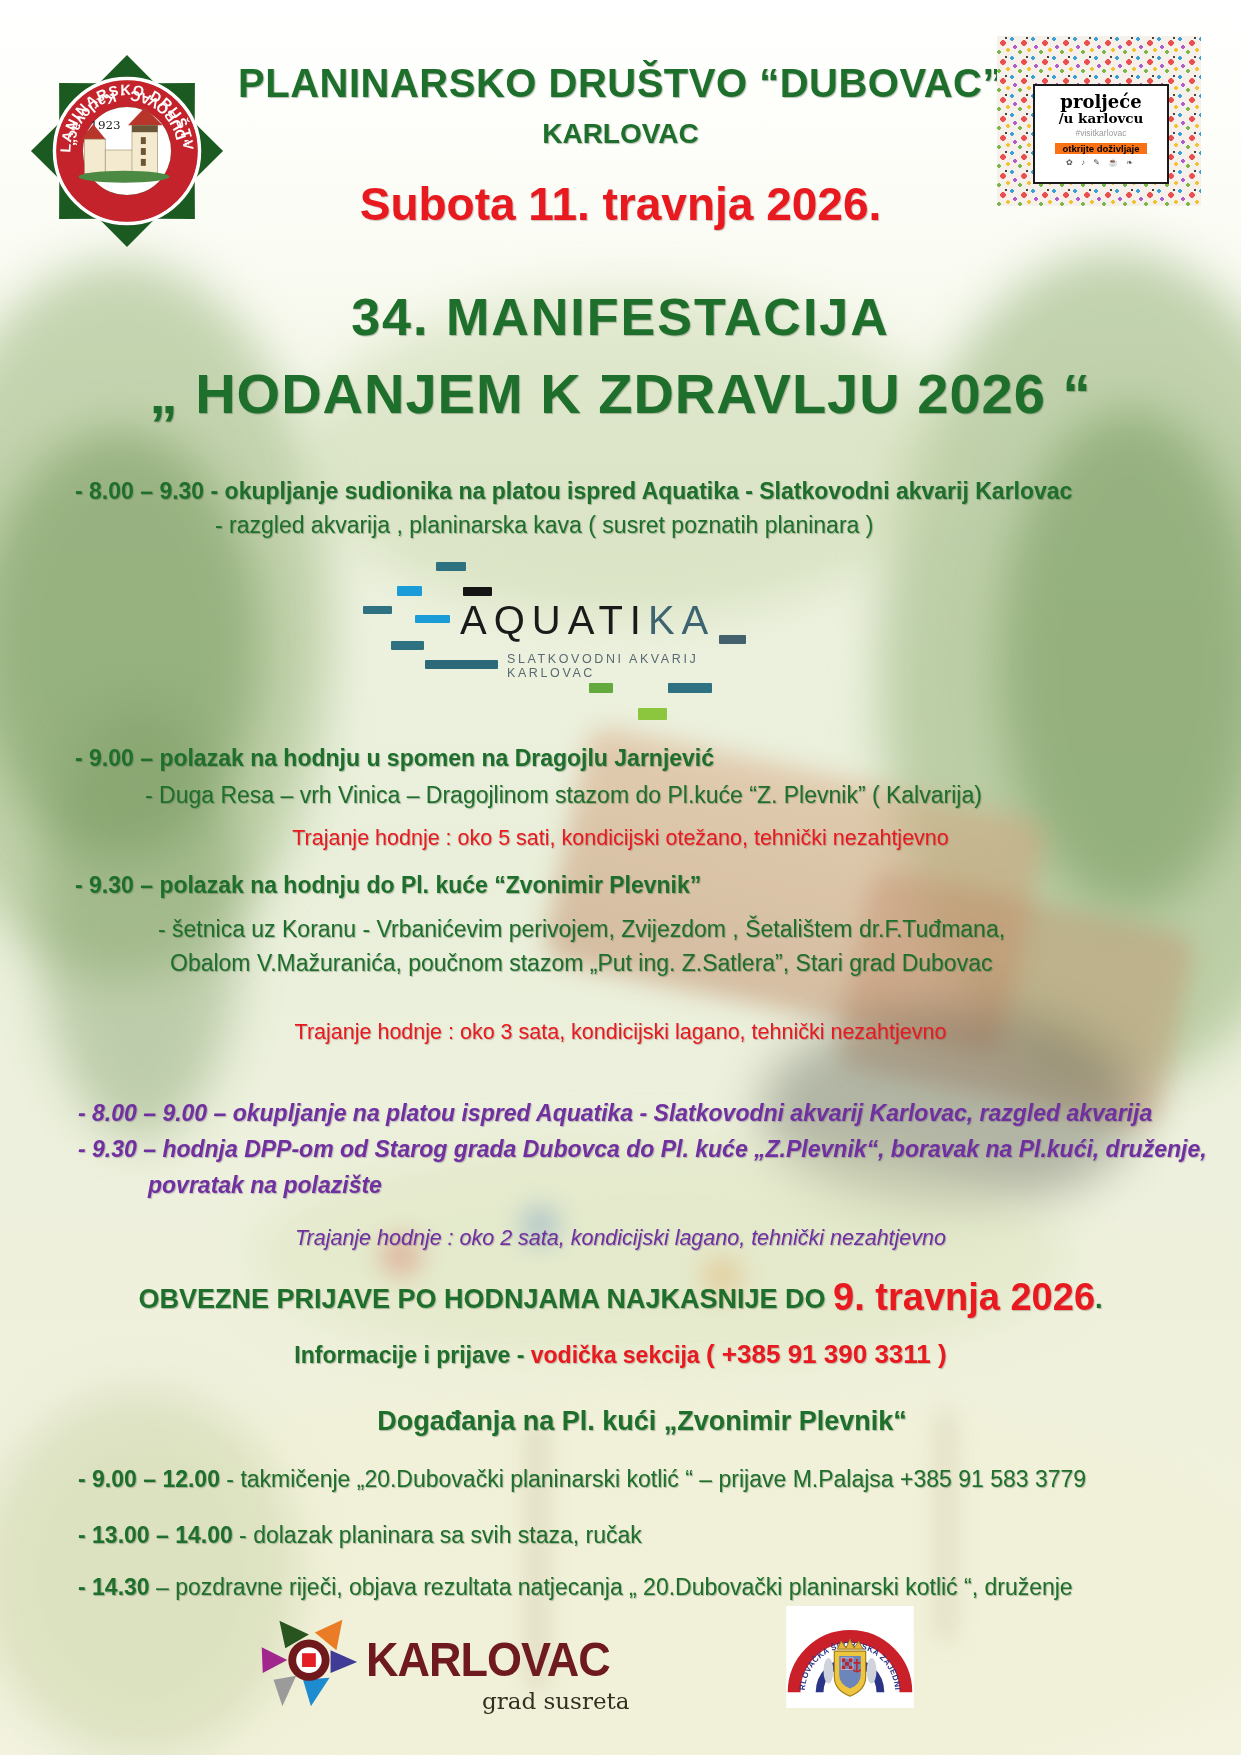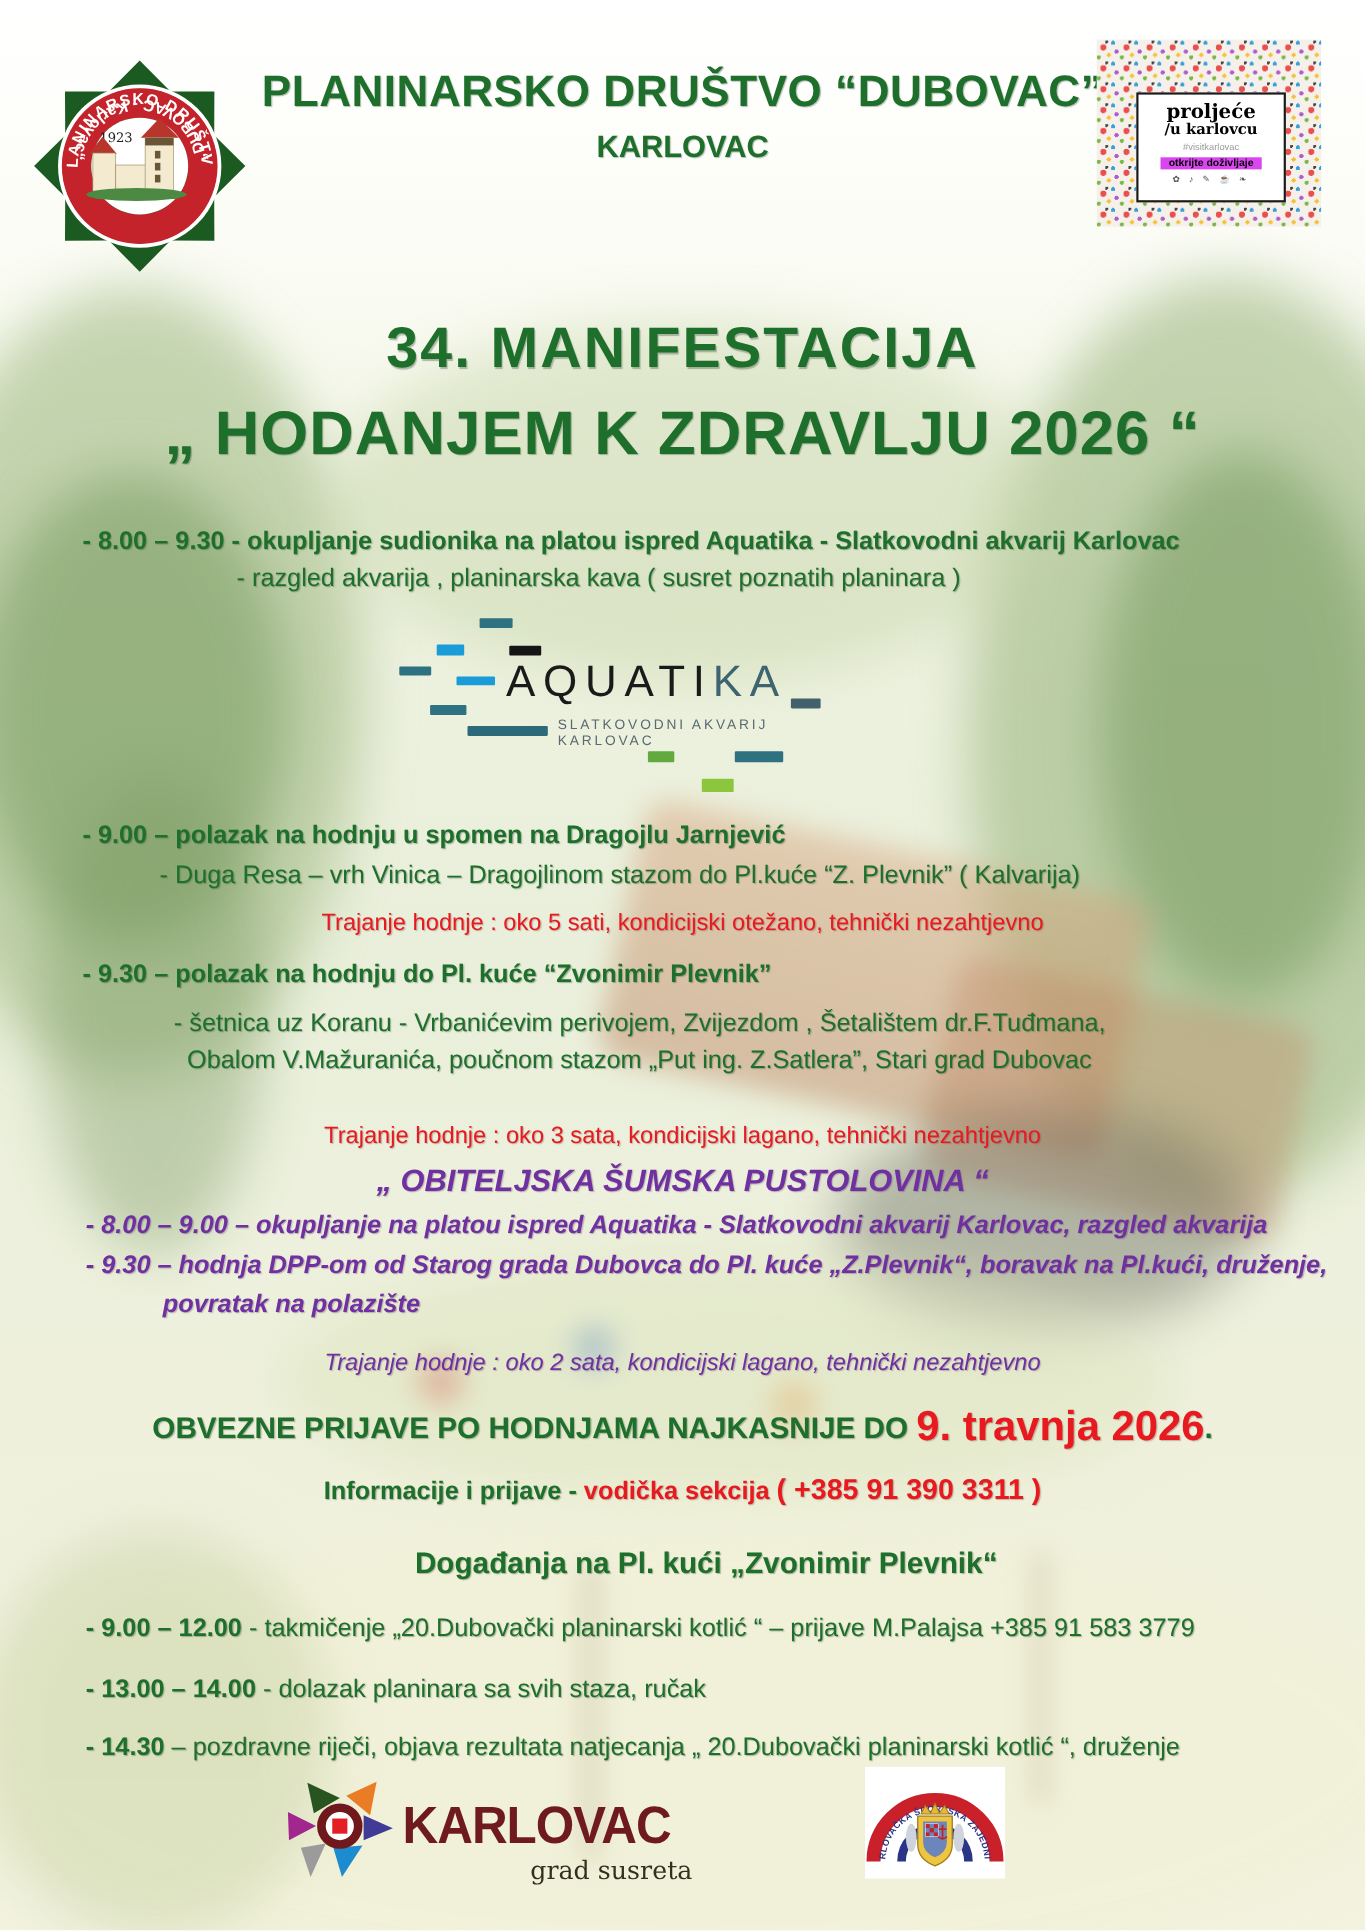--- a/index.html
+++ b/index.html
@@ -50,21 +50,21 @@
       radial-gradient(circle 2px at 15px 3px,#3aa0d8 90%,transparent 100%),
       radial-gradient(circle 2px at 11px 14px,#f2c230 90%,transparent 100%),
       radial-gradient(circle 2px at 2px 16px,#7ab648 90%,transparent 100%),
       radial-gradient(circle 2px at 18px 11px,#b05ccc 90%,transparent 100%),
       radial-gradient(circle 1.5px at 9px 2px,#444 90%,transparent 100%);
     background-size:21px 19px;}
   #promo-box{position:absolute;left:36px;top:48px;width:132px;height:96px;background:#fff;border:2px solid #1a1a1a;text-align:center;}
   #promo-box .t1{font-family:"DejaVu Serif",serif;font-weight:bold;font-size:18px;margin-top:5px;}
   #promo-box .t2{font-family:"DejaVu Serif",serif;font-weight:bold;font-size:13.5px;margin-top:-2px;}
   #promo-box .t3{font-size:8.5px;color:#9a9a9a;margin-top:2px;}
-  #promo-box .t4{display:inline-block;font-size:9.5px;font-weight:bold;background:#d946ef;padding:0 7px;margin-top:3px;}
+  #promo-box .t4{display:inline-block;font-size:9.5px;font-weight:bold;background:#f97316;padding:0 7px;margin-top:3px;}
   #promo-box .t5{font-size:8px;color:#555;letter-spacing:3px;margin-top:2px;}
 
   
   #karlovac-logo{position:absolute;left:246px;top:1614px;z-index:2;}
   #karlovac-word{position:absolute;left:366px;top:1634px;font-size:45px;font-weight:bold;letter-spacing:-1px;color:#6f1a1f;z-index:2;transform:scaleY(1.06);}
   #karlovac-tag{position:absolute;left:482px;top:1688px;font-family:"DejaVu Serif",serif;font-size:23px;color:#33301f;z-index:2;}
   #ksz{position:absolute;left:786px;top:1606px;z-index:2;}
   #club-logo{position:absolute;left:28px;top:52px;z-index:3;}
 </style>
 </head>
@@ -128,20 +128,21 @@
   <div id="promo">
     <div id="promo-box">
       <div class="t1">proljeće</div>
       <div class="t2">/u karlovcu</div>
       <div class="t3">#visitkarlovac</div>
       <div class="t4">otkrijte doživljaje</div>
       <div class="t5">✿ ♪ ✎ ☕ ❧</div>
     </div>
   </div>
 
+  <div class="line red bold date1 center" style="top:178px;">Subota 11. travnja 2026.</div>
   <div class="line green bold manif center" style="top:288px;">34. MANIFESTACIJA</div>
   <div class="line green bold evname center" style="top:362px;">„ HODANJEM K ZDRAVLJU 2026 “</div>
 
   <div class="line green bold" style="left:75px;top:478px;">- 8.00 – 9.30 - okupljanje sudionika na platou ispred Aquatika - Slatkovodni akvarij Karlovac</div>
   <div class="line green" style="left:215px;top:512px;">-  razgled akvarija , planinarska kava ( susret poznatih planinara )</div>
 
   <div id="aquatika">
     <div class="aqbar" style="left:81px;top:12px;width:30px;height:9px;background:#2e7180;"></div>
     <div class="aqbar" style="left:42px;top:36px;width:25px;height:10px;background:#1a9cd8;"></div>
     <div class="aqbar" style="left:108px;top:37px;width:29px;height:9px;background:#151515;"></div>
@@ -159,21 +160,20 @@
 
   <div class="line green bold" style="left:75px;top:745px;">- 9.00 – polazak na hodnju u spomen na Dragojlu Jarnjević</div>
   <div class="line green" style="left:145px;top:782px;">- Duga Resa – vrh Vinica – Dragojlinom stazom do Pl.kuće “Z. Plevnik” ( Kalvarija)</div>
   <div class="line red traj center" style="top:826px;">Trajanje hodnje : oko 5 sati, kondicijski otežano, tehnički nezahtjevno</div>
 
   <div class="line green bold" style="left:75px;top:872px;">- 9.30 – polazak na hodnju do Pl. kuće “Zvonimir Plevnik”</div>
   <div class="line green" style="left:158px;top:916px;">- šetnica uz Koranu - Vrbanićevim perivojem, Zvijezdom , Šetalištem dr.F.Tuđmana,</div>
   <div class="line green" style="left:170px;top:950px;">Obalom V.Mažuranića, poučnom stazom „Put ing. Z.Satlera”, Stari grad Dubovac</div>
   <div class="line red traj center" style="top:1020px;">Trajanje hodnje : oko 3 sata, kondicijski lagano, tehnički nezahtjevno</div>
 
-  <div class="line purple bold ital famtitle center" style="top:1058px;">„ OBITELJSKA ŠUMSKA PUSTOLOVINA “</div>
   <div class="line purple bold ital fam" style="left:78px;top:1100px;">-  8.00 – 9.00  – okupljanje na platou ispred Aquatika - Slatkovodni akvarij Karlovac, razgled akvarija</div>
   <div class="line purple bold ital fam" style="left:78px;top:1136px;">-  9.30 – hodnja DPP-om od Starog grada Dubovca do Pl. kuće „Z.Plevnik“, boravak na Pl.kući, druženje,</div>
   <div class="line purple bold ital fam" style="left:148px;top:1172px;">povratak na polazište</div>
   <div class="line purple ital traj center" style="top:1226px;">Trajanje hodnje : oko 2 sata, kondicijski lagano, tehnički nezahtjevno</div>
 
   <div class="line center" style="top:1276px;">
     <span class="green bold obv">OBVEZNE PRIJAVE PO HODNJAMA NAJKASNIJE DO </span><span class="red bold obvdate">9. travnja 2026</span><span class="green bold obv">.</span>
   </div>
   <div class="line center" style="top:1340px;">
     <span class="green bold info">Informacije i prijave - </span><span class="red bold info">vodička sekcija </span><span class="red bold phone">( +385 91 390 3311 )</span>

